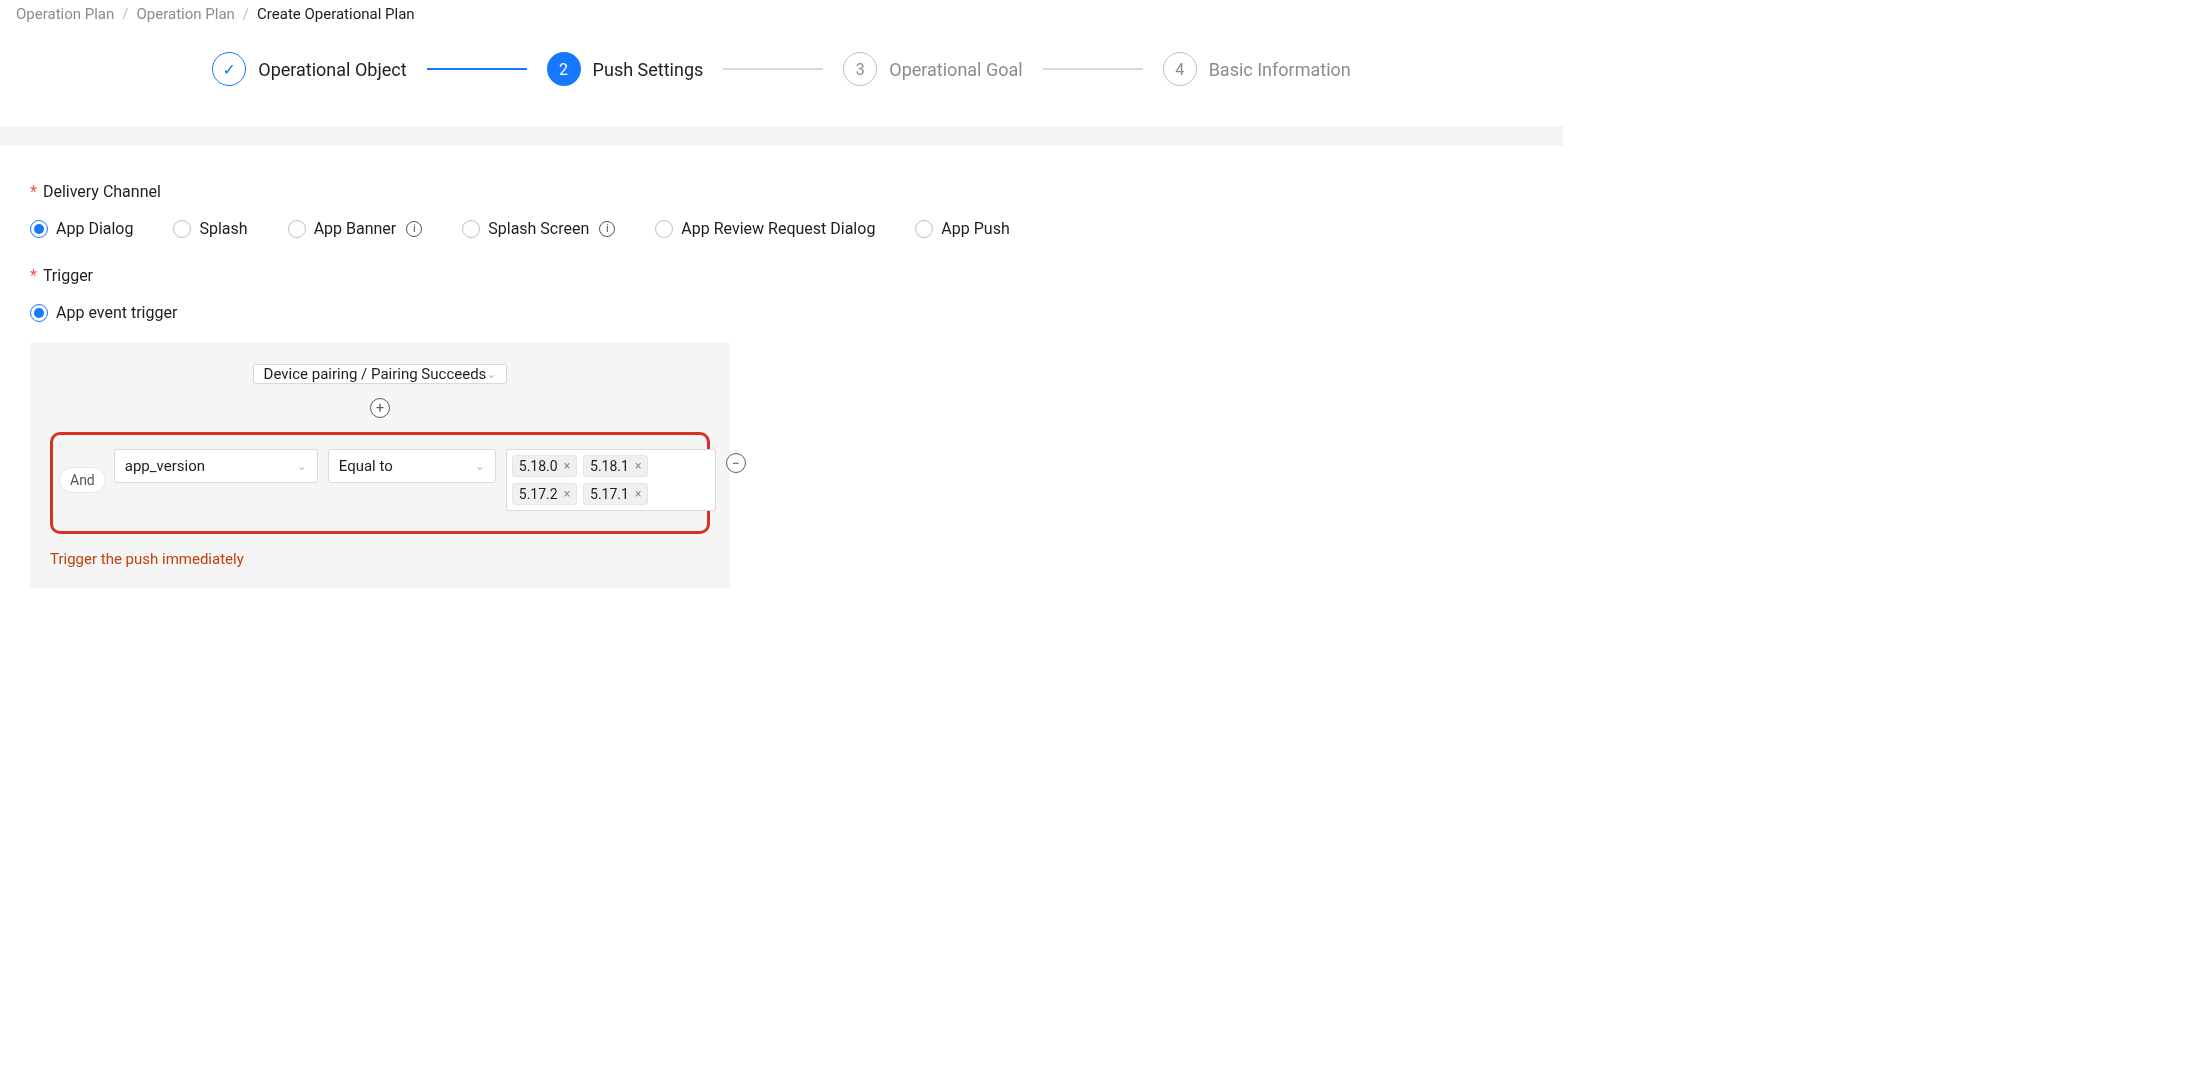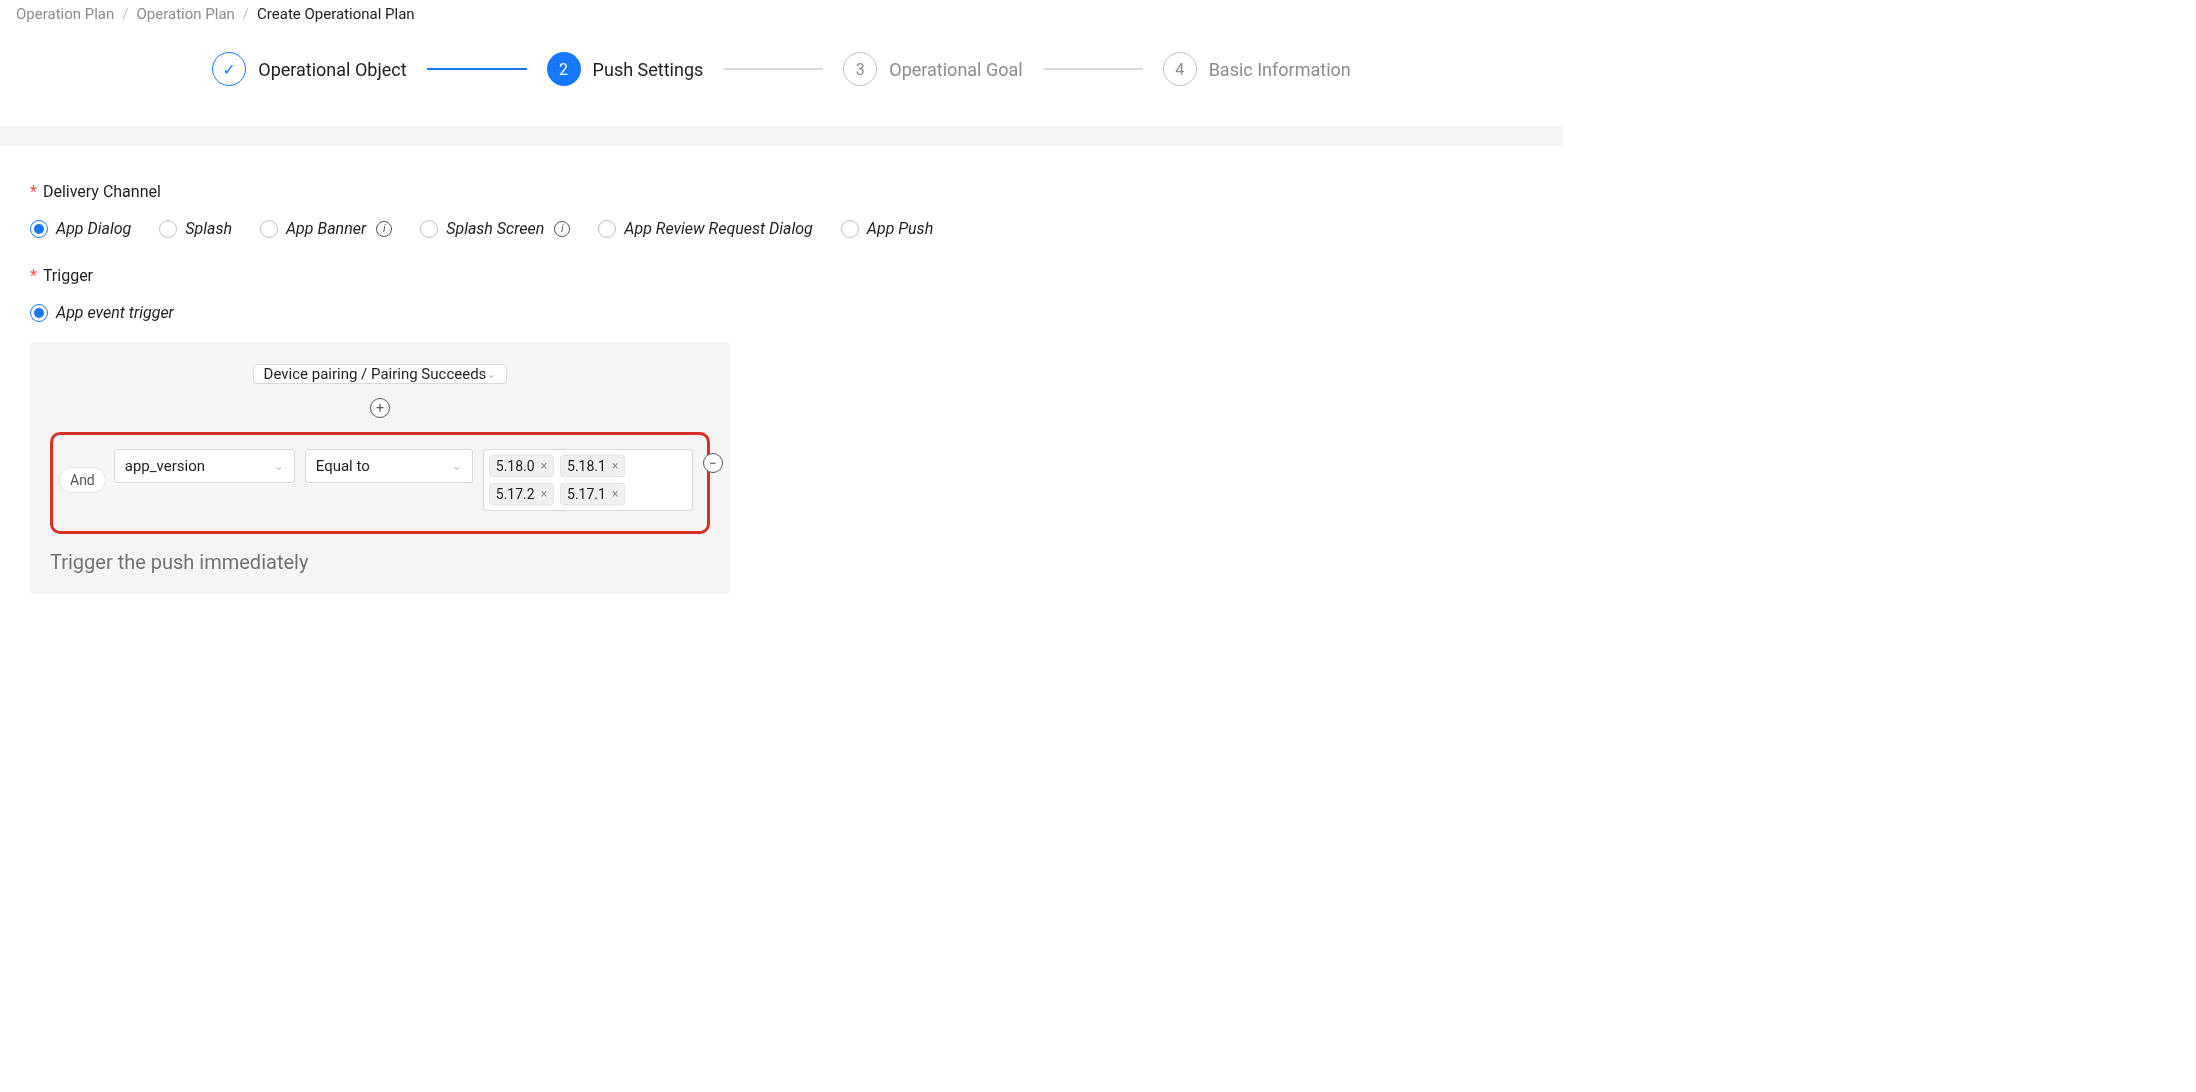--- a/index.html
+++ b/index.html
@@ -83,24 +83,23 @@
     align-items: center;
     font-size: 16px;
     color: #1f1f1f;
     margin-bottom: 18px;
   }
   .form-label .req { color: #ff4d4f; margin-right: 6px; }
 
   .radio-row {
     display: flex;
     align-items: flex-start;
-    gap: 28px;
+    gap: 40px;
     flex-wrap: wrap;
     margin-bottom: 28px;
-    font-style: italic;
   }
   .radio-item {
     display: inline-flex;
     align-items: center;
     gap: 8px;
     font-size: 16px;
     color: #1f1f1f;
     cursor: pointer;
   }
   .radio-outer {
@@ -194,21 +193,21 @@
     font-size: 14px;
     color: #555;
     align-self: center;
   }
   .cond-body {
     display: flex;
     align-items: flex-start;
     gap: 10px;
     flex: 1;
   }
-  .select-small { width: 181px; }
+  .select-small { width: 204px; }
   .select-op { width: 168px; }
   .tags-box {
     background: #fff;
     border: 1px solid #d9d9d9;
     border-radius: 3px;
     padding: 5px;
     display: flex;
     flex-wrap: wrap;
     gap: 6px;
     width: 210px;
@@ -229,22 +228,22 @@
     cursor: pointer;
     font-size: 12px;
   }
   .remove-col {
     margin-left: auto;
     padding-top: 4px;
   }
 
   .trigger-footer {
     margin-top: 16px;
-    font-size: 20px;
-    color: #737373;
+    font-size: 15px;
+    color: #c2410c;
   }
 </style>
 </head>
 <body>
 
 <div class="breadcrumb">
   <span class="crumb">Operation Plan</span>
   <span class="sep">/</span>
   <span class="crumb">Operation Plan</span>
   <span class="sep">/</span>

